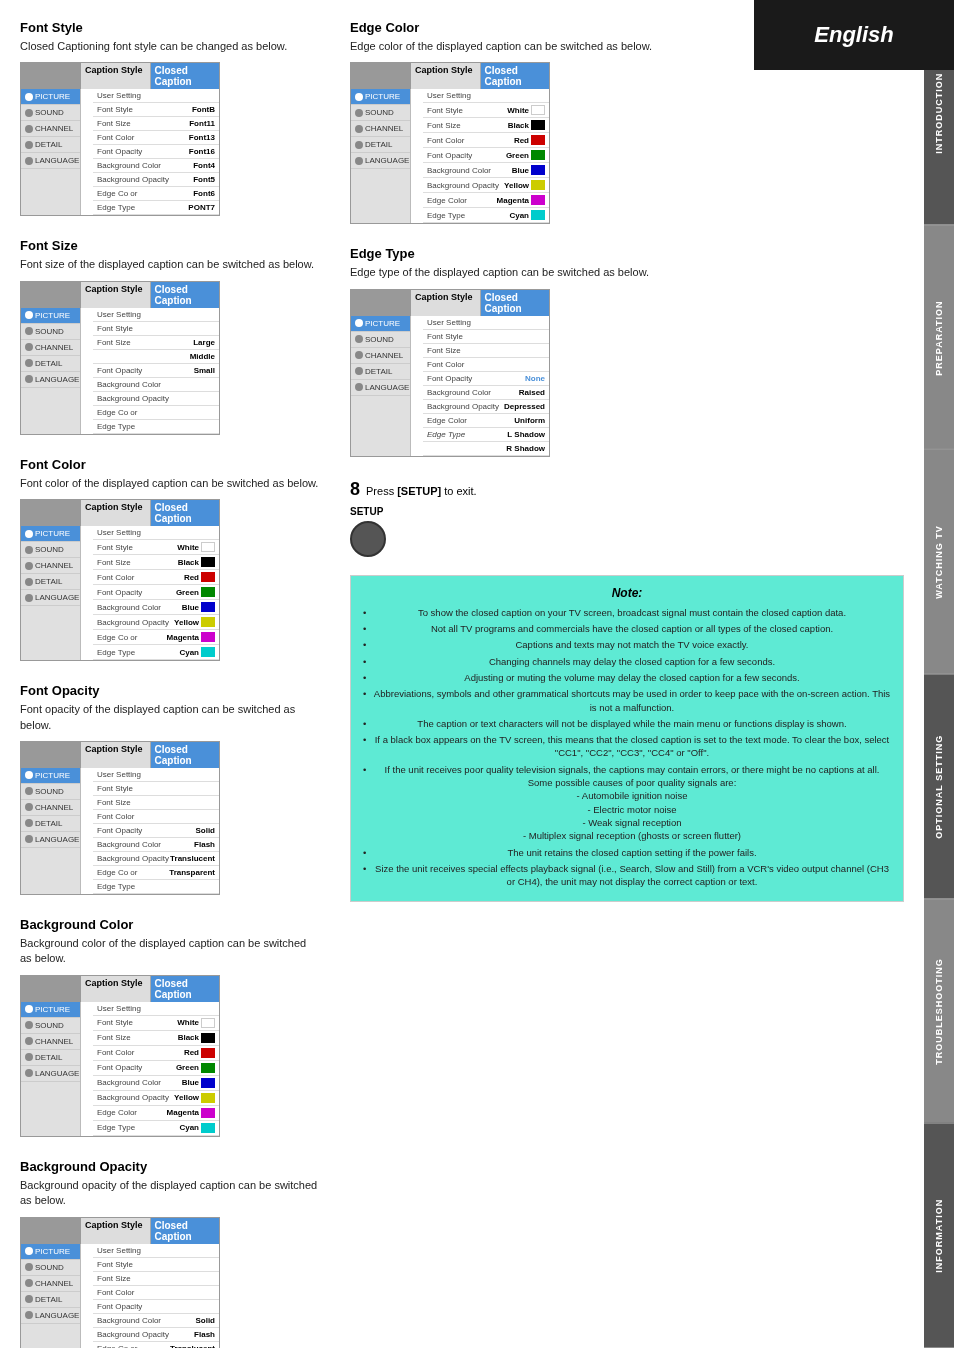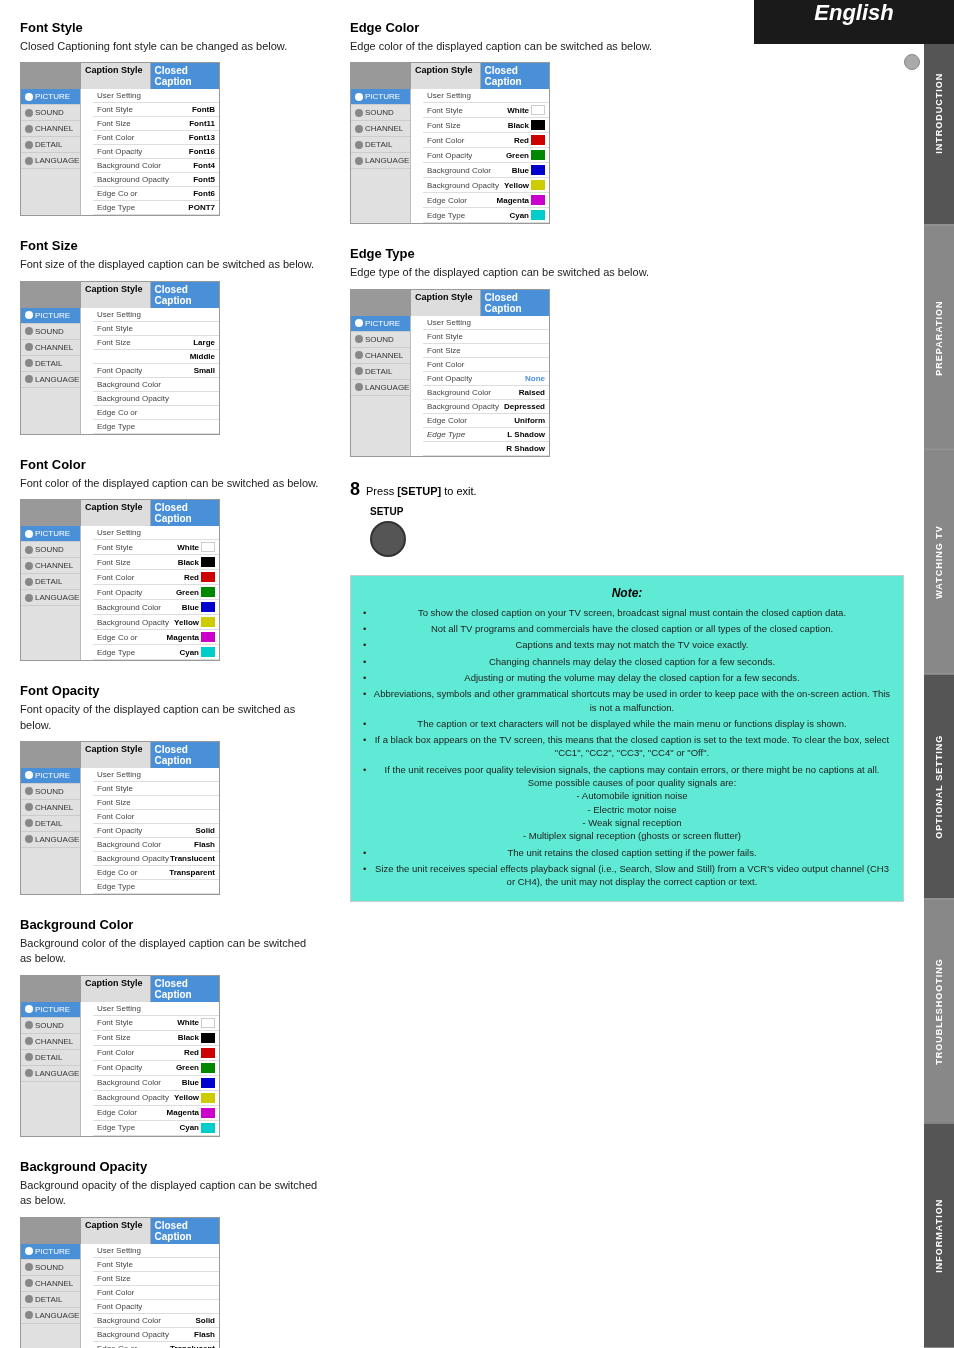--- a/index.html
+++ b/index.html
@@ -11,24 +11,24 @@
       min-height: 1348px;
       position: relative;
       overflow-x: hidden;
     }
 
     
     .top-header {
       position: absolute;
       top: 0; right: 0;
       width: 200px;
-      height: 44px;
+      height: 70px;
       background: #1a1a1a;
       display: flex;
-      align-items: flex-start;
+      align-items: center;
       justify-content: center;
       z-index: 10;
     }
     .top-header span {
       color: #fff;
       font-size: 22px;
       font-weight: bold;
       font-style: italic;
     }
 
@@ -180,21 +180,20 @@
     
     .step-section {
       margin-top: 10px;
       margin-bottom: 18px;
     }
     .setup-button-container {
       display: flex;
       flex-direction: column;
       align-items: flex-start;
       margin-top: 4px;
-      margin-left: 20px;
     }
     .setup-label {
       font-size: 10px;
       font-weight: bold;
       margin-bottom: 4px;
     }
     .setup-circle {
       width: 36px; height: 36px;
       border-radius: 50%;
       background: #555;

